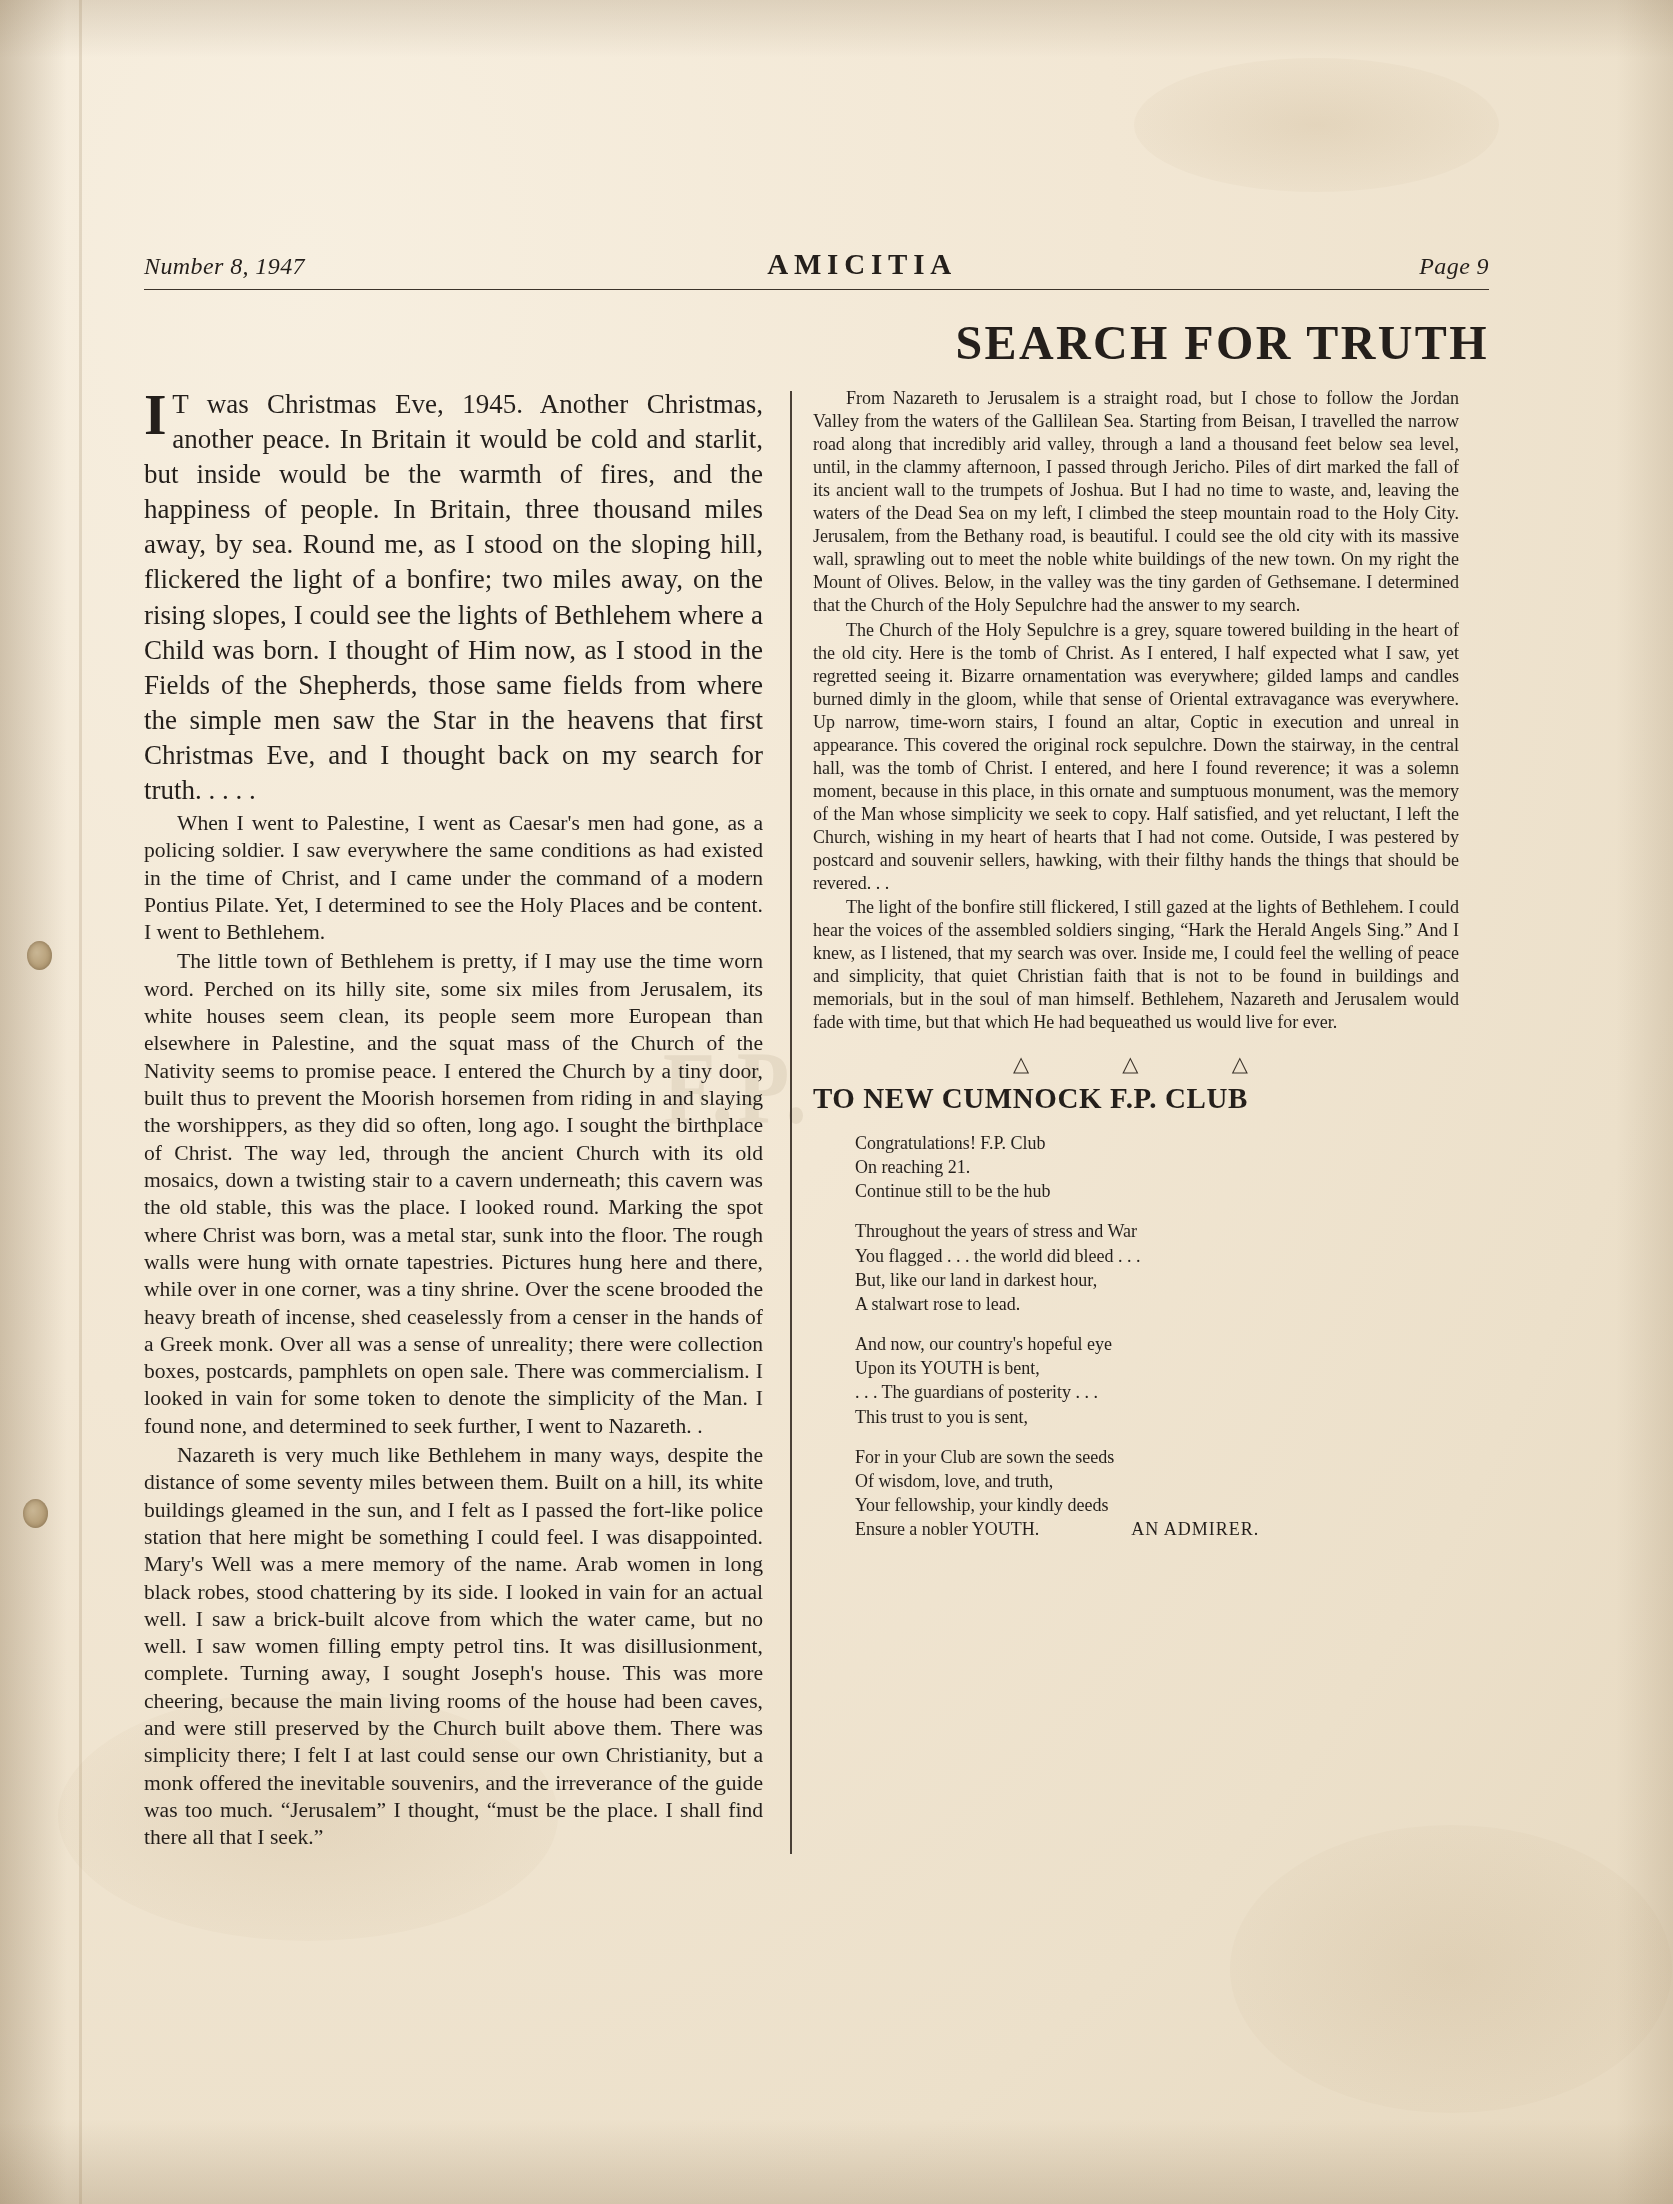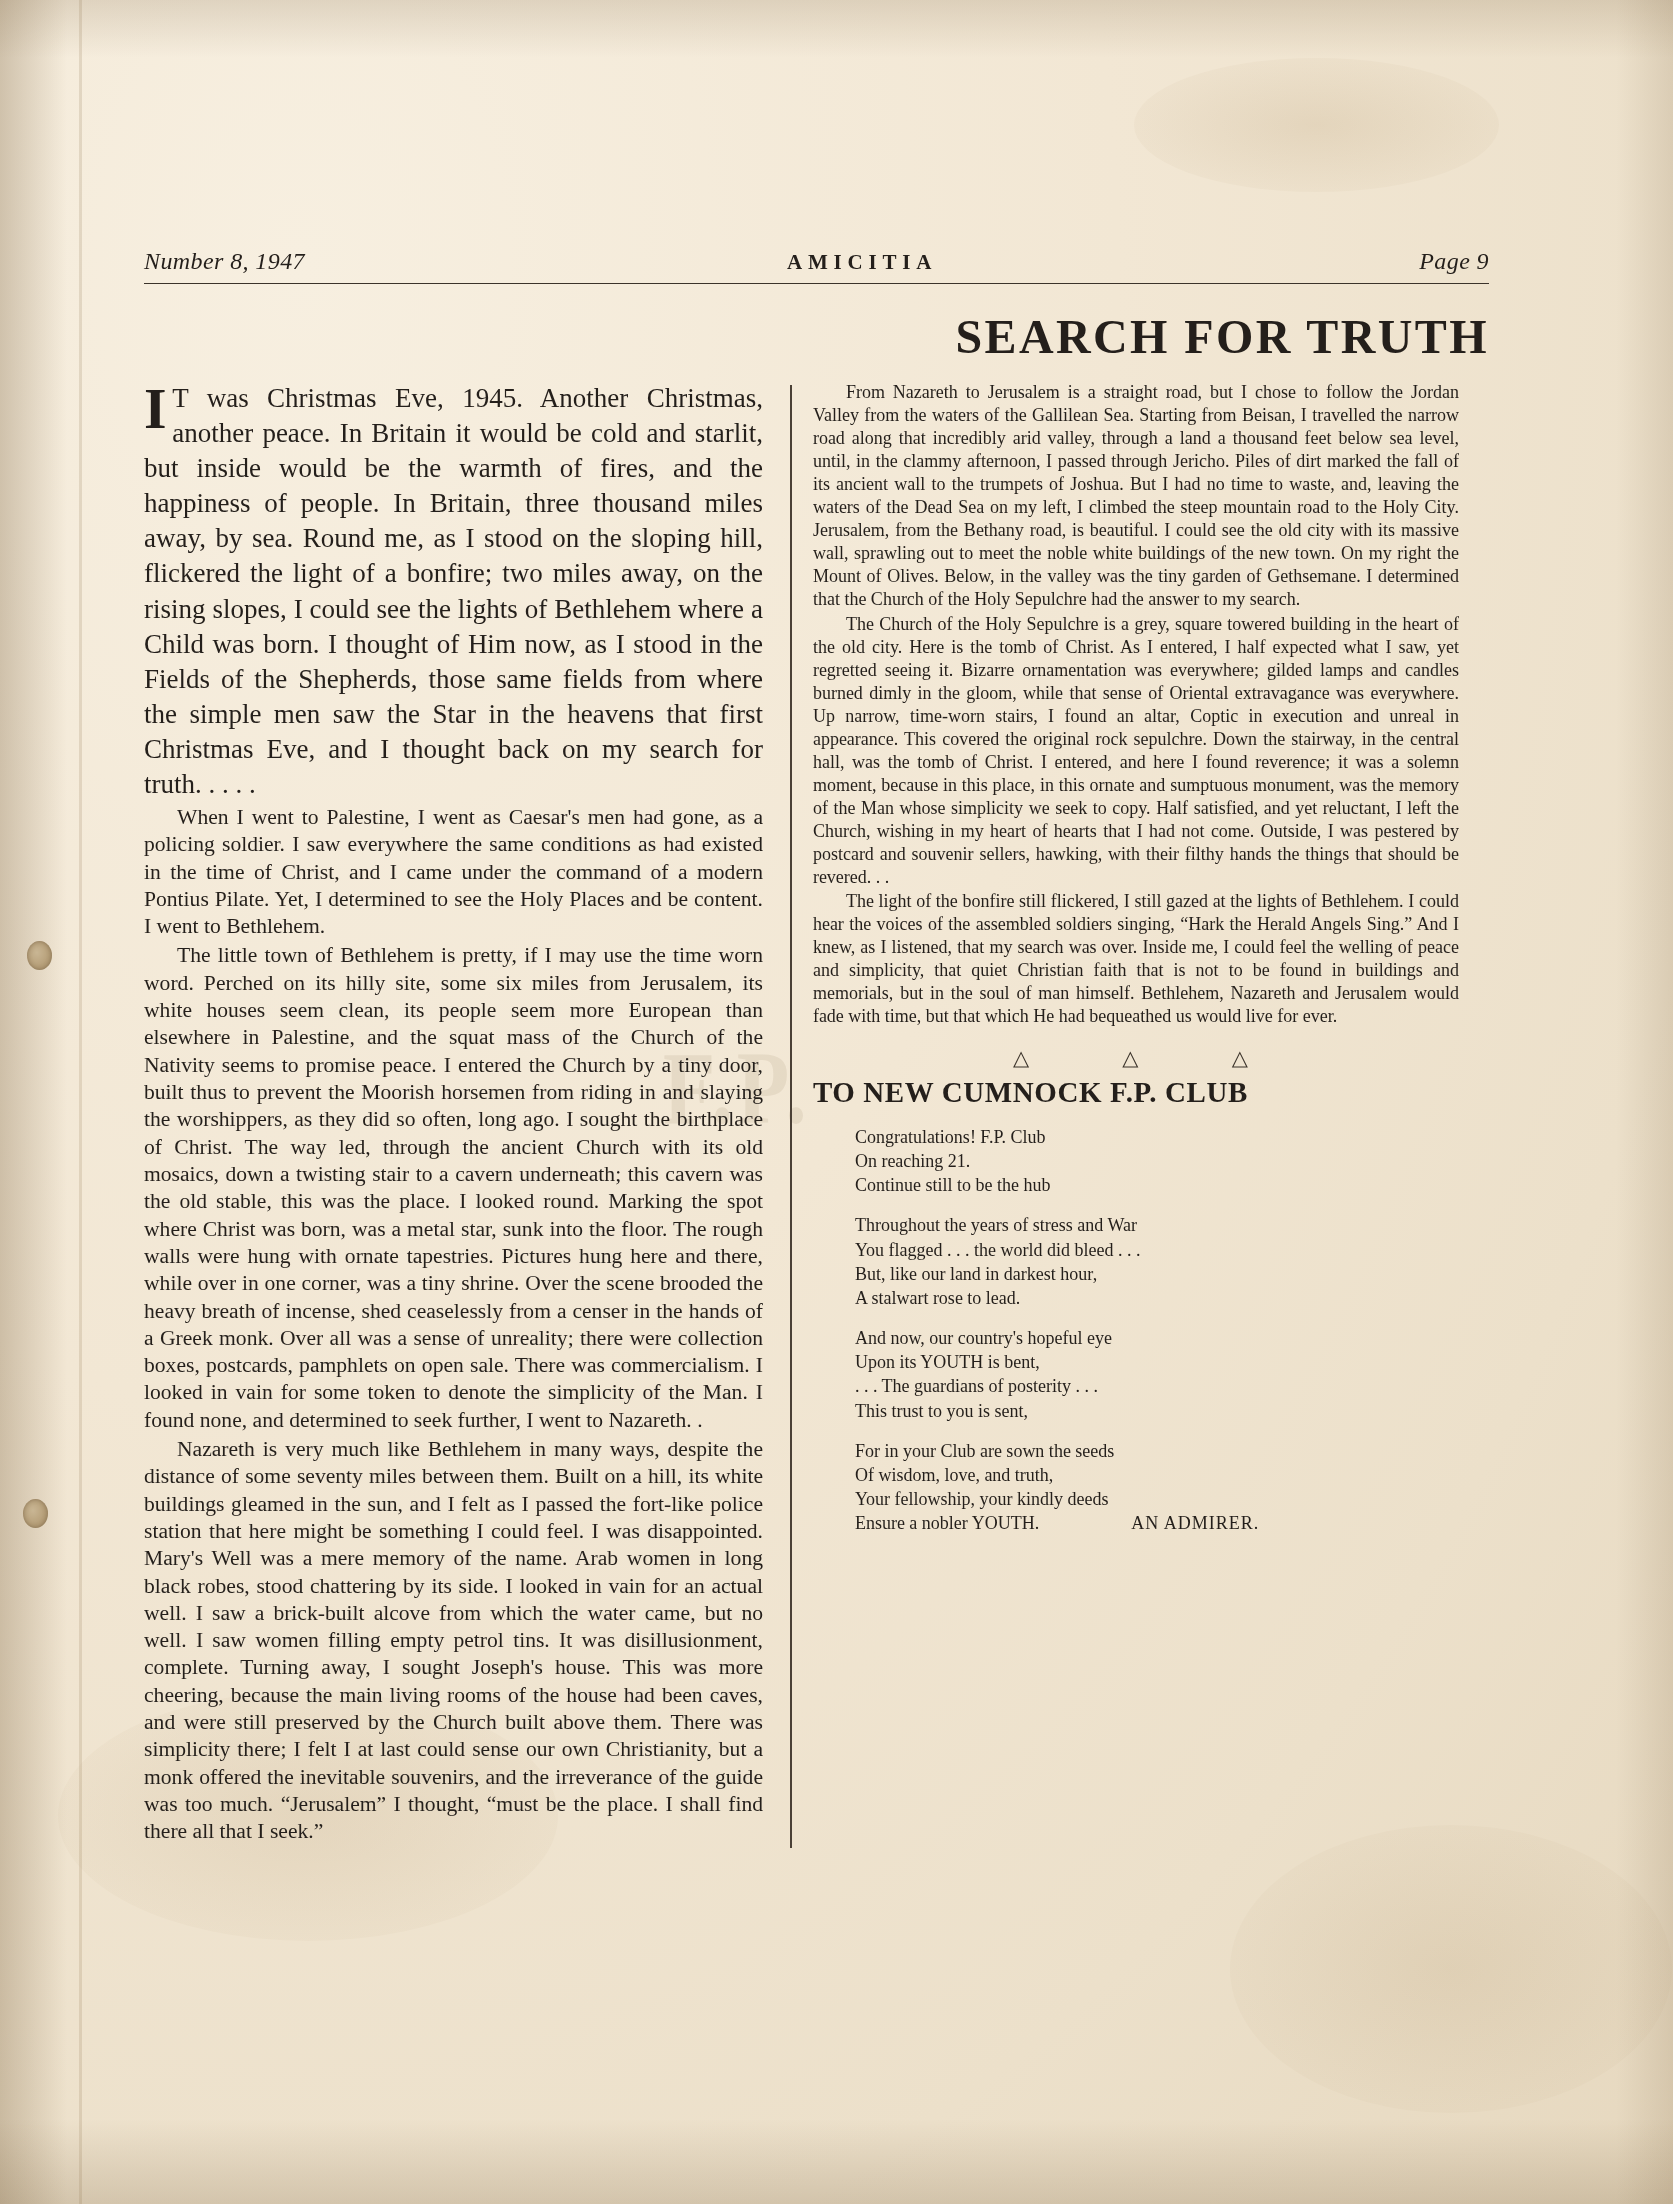--- a/index.html
+++ b/index.html
@@ -77,21 +77,21 @@
     align-items: baseline;
     justify-content: space-between;
     font-size: 24px;
     font-style: italic;
     letter-spacing: 0.4px;
     padding-bottom: 5.8px;
   }
   .masthead .center {
     font-style: normal;
     font-weight: bold;
-    font-size: 21px;
+    font-size: 29px;
     letter-spacing: 5.8px;
   }
   .rule {
     border-top: 1.5px solid #3b332a;
     margin-top: 1.9px;
   }
 
   .headline {
     text-align: right;
     font-size: 48px;

